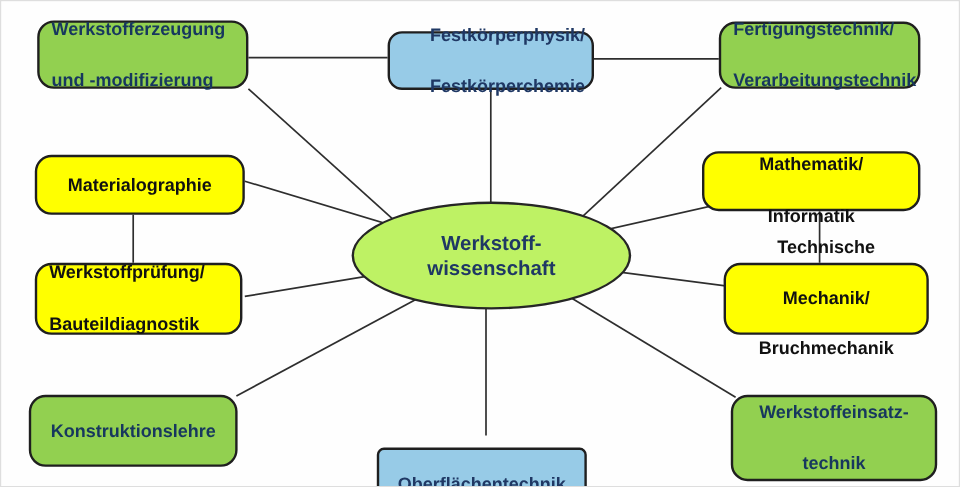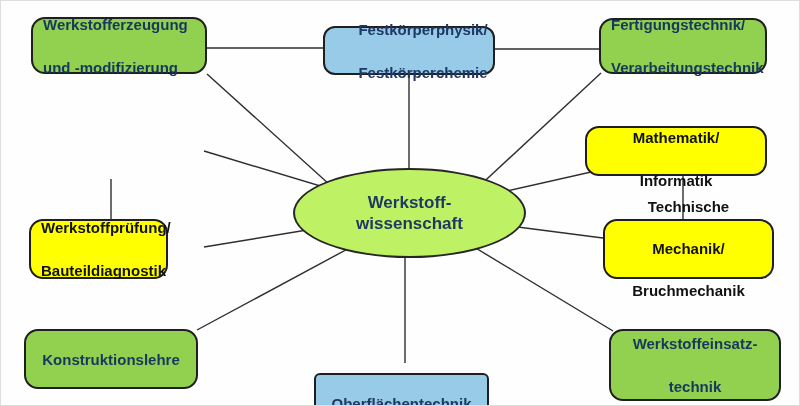--- a/index.html
+++ b/index.html
@@ -34,21 +34,21 @@
     background:#bef264;border:2px solid #262626;border-radius:50%;
     box-sizing:border-box;
     display:flex;flex-direction:column;justify-content:center;align-items:center;
     color:#1f3864;font-weight:700;font-size:17px;line-height:21px;text-align:center;
   }
   
   #n-werkstofferzeugung{left:30px;top:16px;width:176px;height:57px;}
   #n-festkoerperphysik{left:322px;top:25px;width:172px;height:49px;border-radius:12px;padding-left:28px;}
   #n-fertigungstechnik{left:598px;top:17px;width:168px;height:56px;}
   #n-materialographie{left:28px;top:128px;width:175px;height:50px;}
-  #n-werkstoffpruefung{left:28px;top:218px;width:139px;height:60px;}
+  #n-werkstoffpruefung{left:28px;top:218px;width:173px;height:60px;}
   #n-mathematik{left:584px;top:125px;width:182px;height:50px;justify-content:space-between;}
   #n-technische-mechanik{left:602px;top:218px;width:171px;height:60px;line-height:18px;}
   #n-konstruktionslehre{left:23px;top:328px;width:174px;height:60px;}
   #n-oberflaechentechnik{left:313px;top:332px;width:175px;height:60px;margin-top:40px;}
   #n-werkstoffeinsatztechnik{left:608px;top:328px;width:172px;height:72px;}
 </style>
 </head>
 <body>
 
 <div id="canvas">
@@ -80,20 +80,23 @@
   <div class="node blue" id="n-festkoerperphysik">
     <span>Festkörperphysik/</span>
     <span>Festkörperchemie</span>
   </div>
 
   <div class="node green align-left" id="n-fertigungstechnik">
     <span>Fertigungstechnik/</span>
     <span>Verarbeitungstechnik</span>
   </div>
 
+  <div class="node yellow" id="n-materialographie">
+    <span>Materialographie</span>
+  </div>
 
   <div class="node yellow align-left" id="n-werkstoffpruefung">
     <span>Werkstoffprüfung/</span>
     <span>Bauteildiagnostik</span>
   </div>
 
   <div class="node yellow" id="n-mathematik">
     <span>Mathematik/</span>
     <span>Informatik</span>
   </div>

